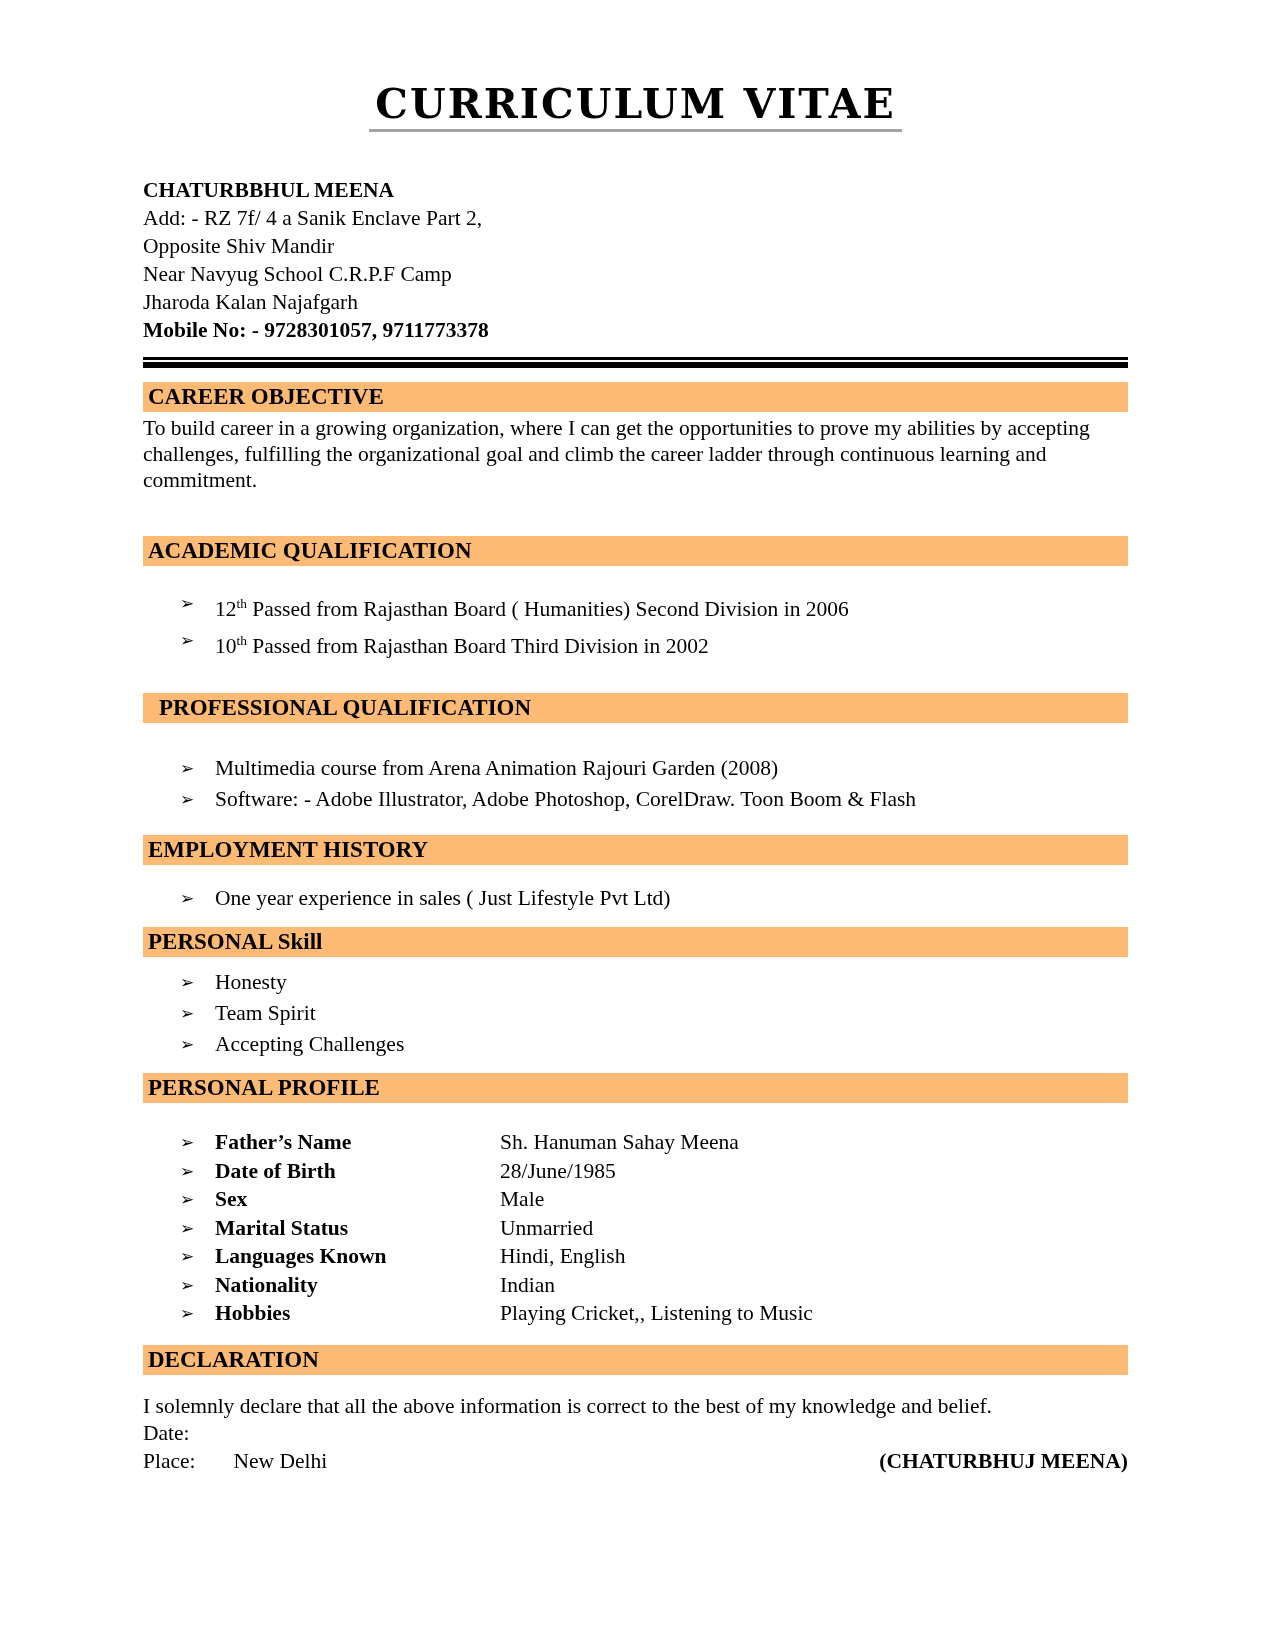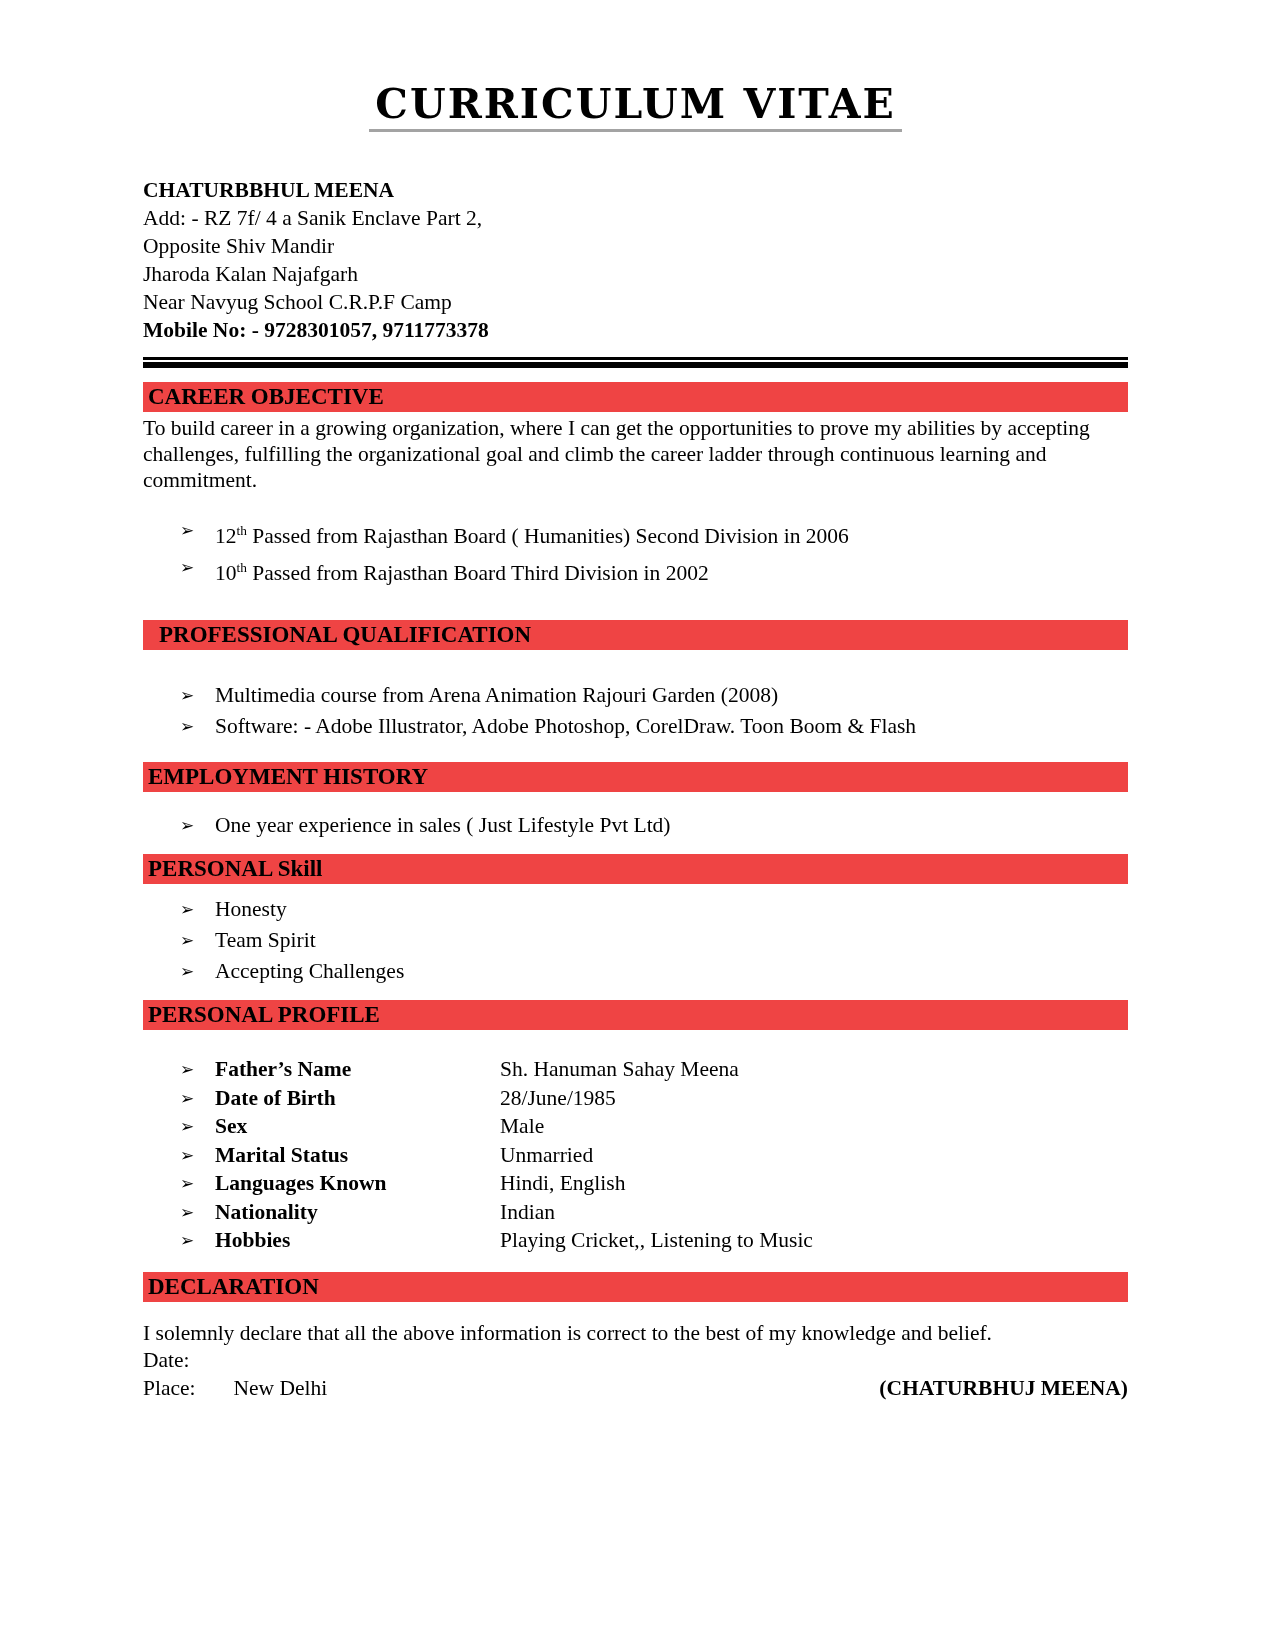--- a/index.html
+++ b/index.html
@@ -26,21 +26,21 @@
   .contact-name { font-weight: bold; }
   .contact-mobile { font-weight: bold; }
 
   
   .divider { margin-top: 13px; }
   .divider .thin { height: 0; border-top: 3px solid #000; }
   .divider .thick { height: 6px; background: #000; margin-top: 2px; }
 
   
   .band {
-    background: #ef4444; height: 30px; line-height: 30px;
+    background: #fdba74; height: 30px; line-height: 30px;
     padding-left: 5px; font-weight: bold; font-size: 23px;
   }
   .mt-career { margin-top: 14px; }
   .mt-academic { margin-top: 43px; }
   .mt-professional { margin-top: 31px; padding-left: 16px; }
   .mt-employment { margin-top: 20px; }
   .mt-skill { margin-top: 13px; }
   .mt-profile { margin-top: 13px; }
   .mt-declaration { margin-top: 17px; }
 
@@ -88,39 +88,40 @@
   </div>
 
   <div class="contact">
     <div class="contact-name">CHATURBBHUL MEENA</div>
     <div>
 
         <div class="contact-line">Add: - RZ 7f/ 4 a Sanik Enclave Part 2,</div>
 
         <div class="contact-line">Opposite Shiv Mandir</div>
 
+        <div class="contact-line">Near Navyug School C.R.P.F Camp</div>
+
         <div class="contact-line">Jharoda Kalan Najafgarh</div>
-
-        <div class="contact-line">Near Navyug School C.R.P.F Camp</div>
 
       </div>
     <div class="contact-mobile">Mobile No: - 9728301057, 9711773378</div>
   </div>
 
   <div class="divider">
     <div class="thin"></div>
     <div class="thick"></div>
   </div>
 
   <section>
     <div class="band mt-career">CAREER OBJECTIVE</div>
     <p class="body-text objective">To build career in a growing organization, where I can get the opportunities to prove my abilities by accepting challenges, fulfilling the organizational goal and climb the career ladder through continuous learning and commitment.</p>
   </section>
 
   <section>
+    <div class="band mt-academic">ACADEMIC QUALIFICATION</div>
     <div class="bullet-list lm-academic">
 
         <div class="bullet-row">
           <span class="bullet">➢</span>
           <span class="bullet-text"><span>12</span><sup>th</sup><span> Passed from Rajasthan Board ( Humanities) Second Division in 2006</span></span>
         </div>
 
         <div class="bullet-row">
           <span class="bullet">➢</span>
           <span class="bullet-text"><span>10</span><sup>th</sup><span> Passed from Rajasthan Board Third Division in 2002</span></span>

